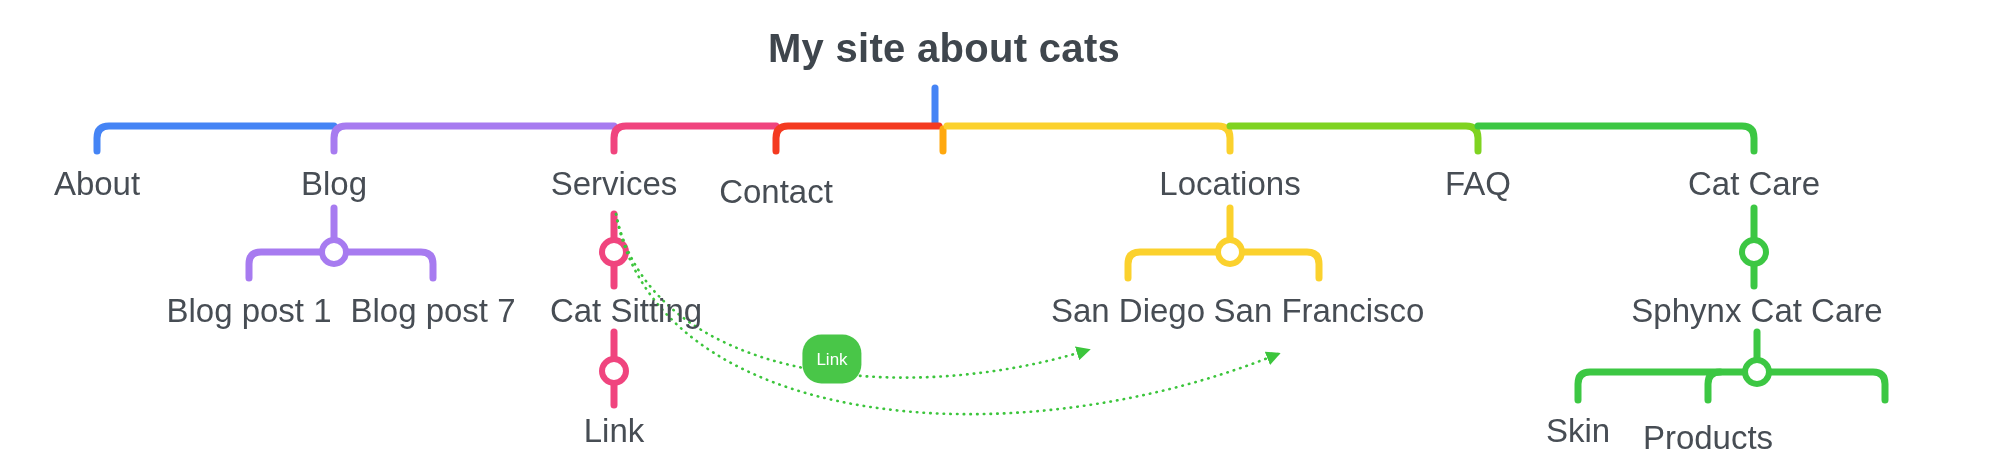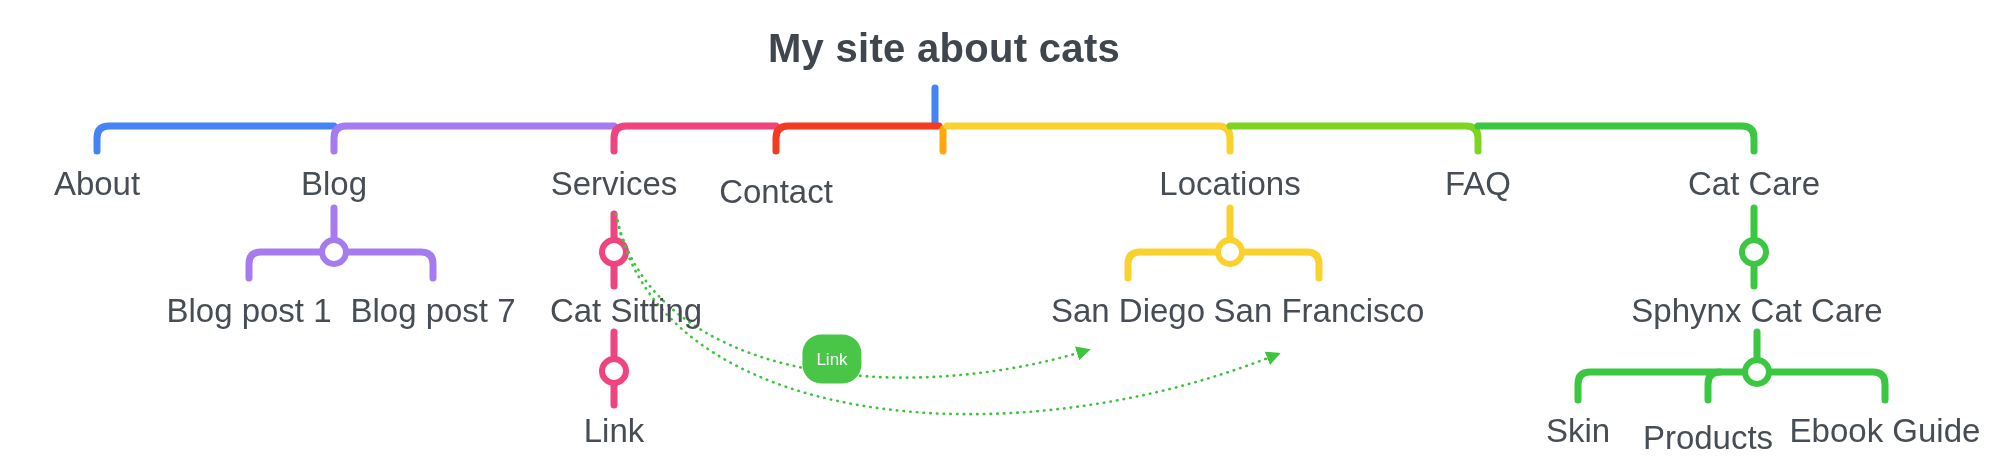--- a/index.html
+++ b/index.html
@@ -116,17 +116,16 @@
   <div class="node" style="left:249px; top:292px">Blog post 1</div>
   <div class="node" style="left:433px; top:292px">Blog post 7</div>
   <div class="node" style="left:626px; top:292px">Cat Sitting</div>
   <div class="node" style="left:1128px;top:292px">San Diego</div>
   <div class="node" style="left:1757px;top:292px">Sphynx Cat Care</div>
   <div class="node" style="left:1319px;top:292px">San Francisco</div>
 
   <div class="node" style="left:614px; top:412px">Link</div>
   <div class="node" style="left:1578px;top:412px">Skin</div>
   <div class="node" style="left:1708px;top:419px">Products</div>
-  <div class="node" style="left:1885px;top:412px">Ebook Guide</div>
 
   <div class="link-badge" style="left:832px; top:359px">Link</div>
 
 </div>
 
 </body></html>

